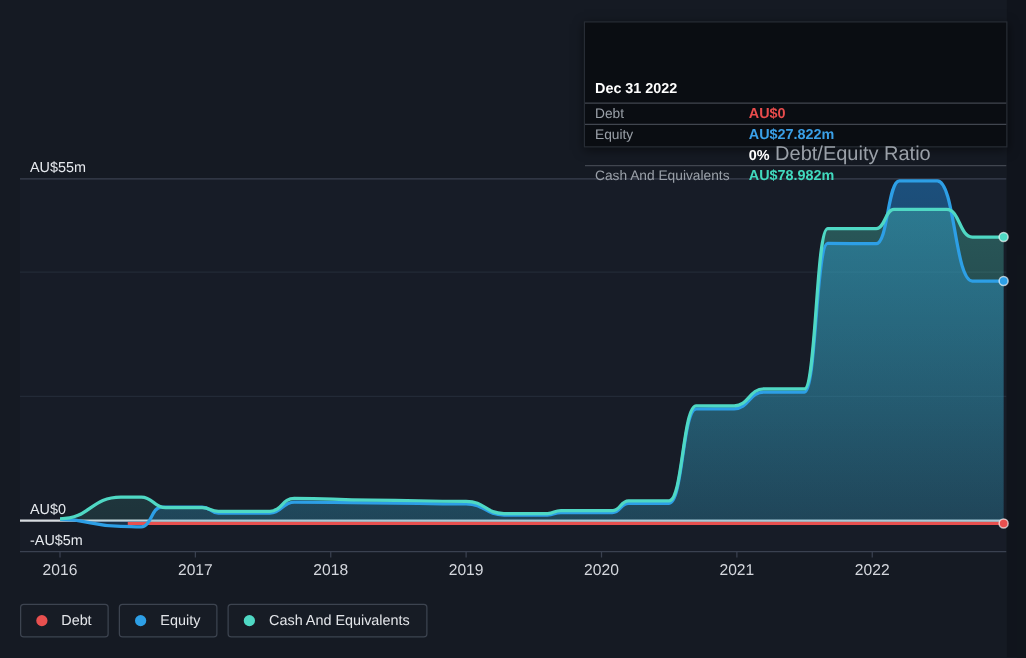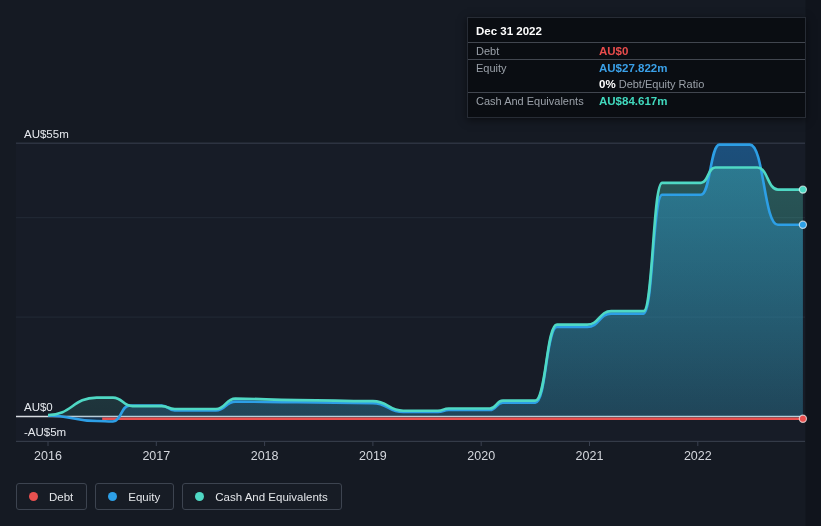--- a/index.html
+++ b/index.html
@@ -8,26 +8,26 @@
   .chart-root{position:absolute;inset:0;}
   #chart-svg{position:absolute;left:0;top:0;}
   svg text{font-family:"Liberation Sans",sans-serif;}
   .x-tick-label{fill:#d4d7dd;font-size:12.5px;}
   .y-axis-label{fill:#e6e9ee;font-size:11.5px;}
 
   
   .tooltip{position:absolute;left:467px;top:17px;width:339px;height:101px;
            background:#0a0d12;border:1px solid #272c35;box-sizing:border-box;
            box-shadow:0 2px 8px rgba(0,0,0,.5);}
-  .tt-title{color:#ffffff;font-size:11.5px;font-weight:bold;padding:7px 8px 5px 8px;}
+  .tt-title{color:#ffffff;font-size:11.5px;font-weight:bold;padding:7px 8px 5px 8px;margin-top:40px;}
   .tt-row{display:flex;align-items:center;height:16px;border-top:1px solid #41464f;}
   .tt-row.no-border{border-top:none;}
   .tt-label{width:131px;box-sizing:border-box;padding-left:8px;color:#9aa0a8;font-size:11px;}
   .tt-value{font-size:11.5px;font-weight:bold;color:#ffffff;}
-  .tt-ratio-rest{color:#9aa0a8;font-weight:normal;font-size:11px;}
+  .tt-ratio-rest{color:#9aa0a8;font-weight:normal;font-size:16px;}
 
   
   .legend{position:absolute;left:16px;top:483px;display:flex;gap:8px;}
   .legend-item{display:flex;align-items:center;height:27px;padding:0 13px 0 12px;
                border:1px solid #3d4450;border-radius:3px;box-sizing:border-box;
                background:rgba(255,255,255,0.01);cursor:pointer;}
   .legend-dot{width:9px;height:9px;border-radius:50%;margin-right:11px;flex:0 0 auto;}
   .legend-label{color:#e3e5e9;font-size:11.5px;white-space:nowrap;}
 </style>
 </head>
@@ -91,21 +91,21 @@
     <div class="tt-row">
       <span class="tt-label">Equity</span>
       <span class="tt-value" style="color: rgb(58, 160, 232);">AU$27.822m</span>
     </div>
     <div class="tt-row no-border">
       <span class="tt-label"></span>
       <span class="tt-value"><span>0%</span><span class="tt-ratio-rest"> Debt/Equity Ratio</span></span>
     </div>
     <div class="tt-row">
       <span class="tt-label">Cash And Equivalents</span>
-      <span class="tt-value" style="color: rgb(65, 217, 190);">AU$84.617m</span>
+      <span class="tt-value" style="color: rgb(65, 217, 190);">AU$78.982m</span>
     </div>
   </div>
 
   <div class="legend">
     <div class="legend-item">
       <span class="legend-dot" style="background: rgb(232, 80, 79);"></span>
       <span class="legend-label">Debt</span>
     </div>
     <div class="legend-item">
       <span class="legend-dot" style="background: rgb(45, 159, 230);"></span>

